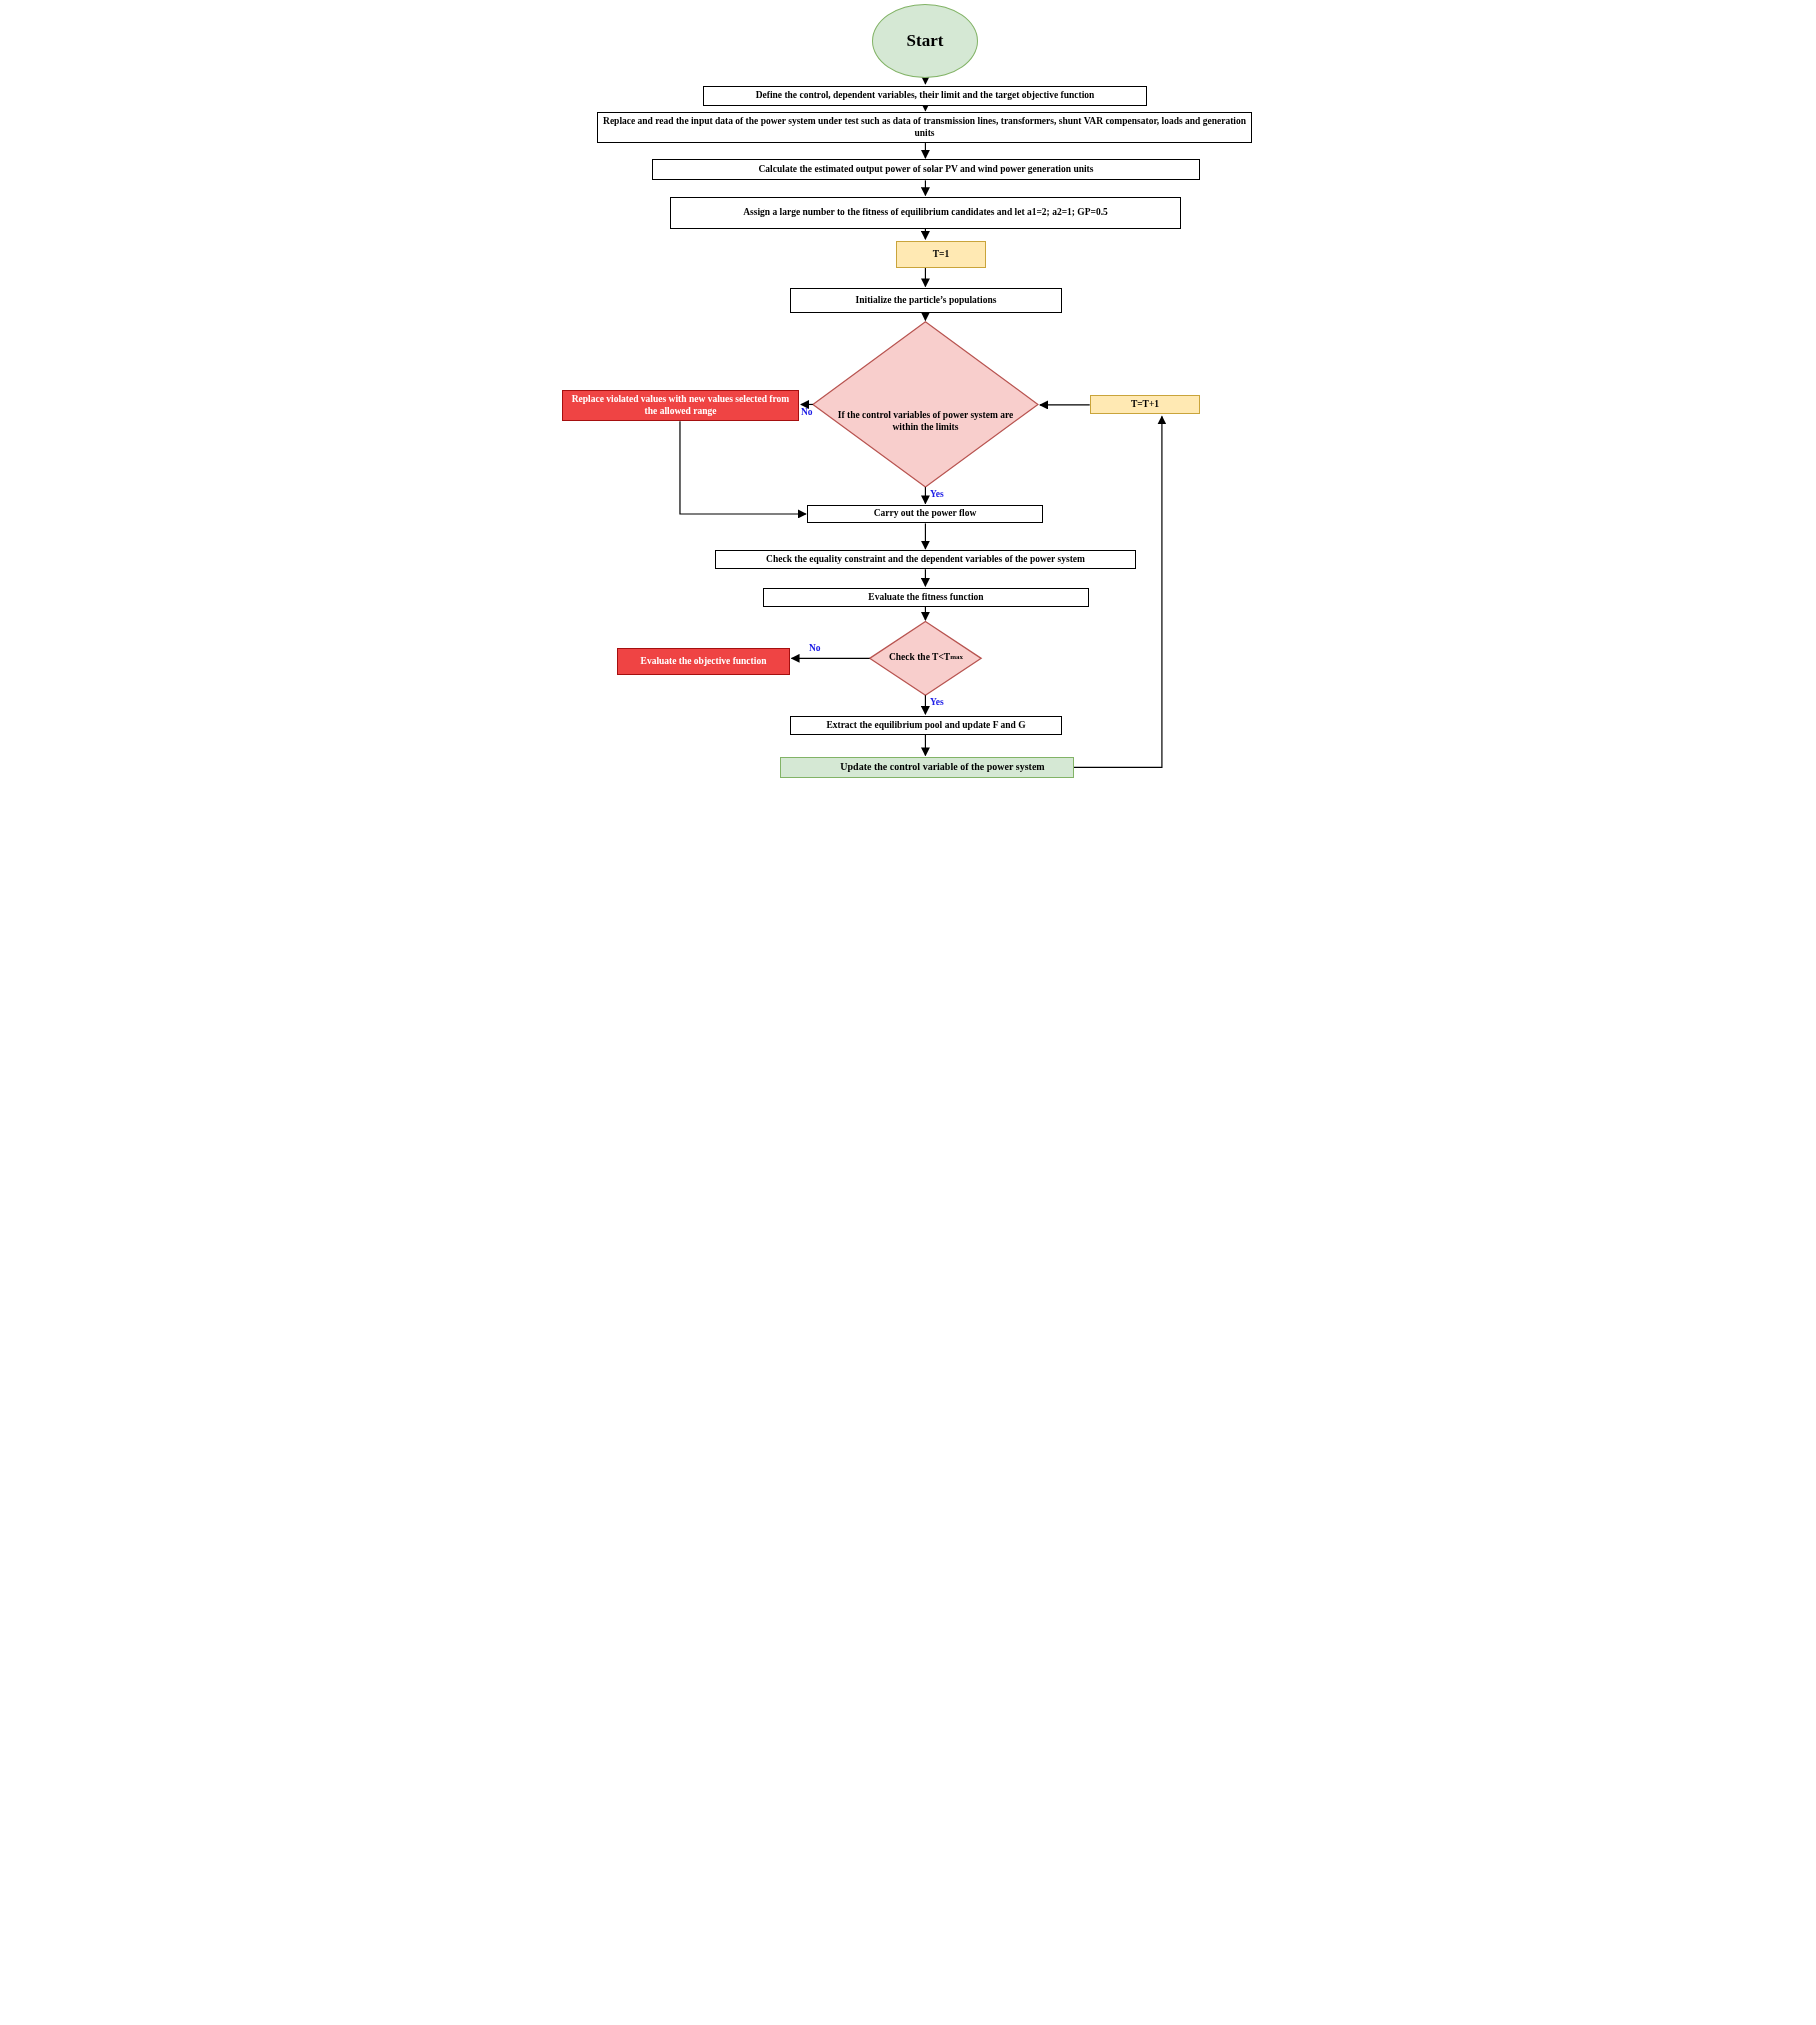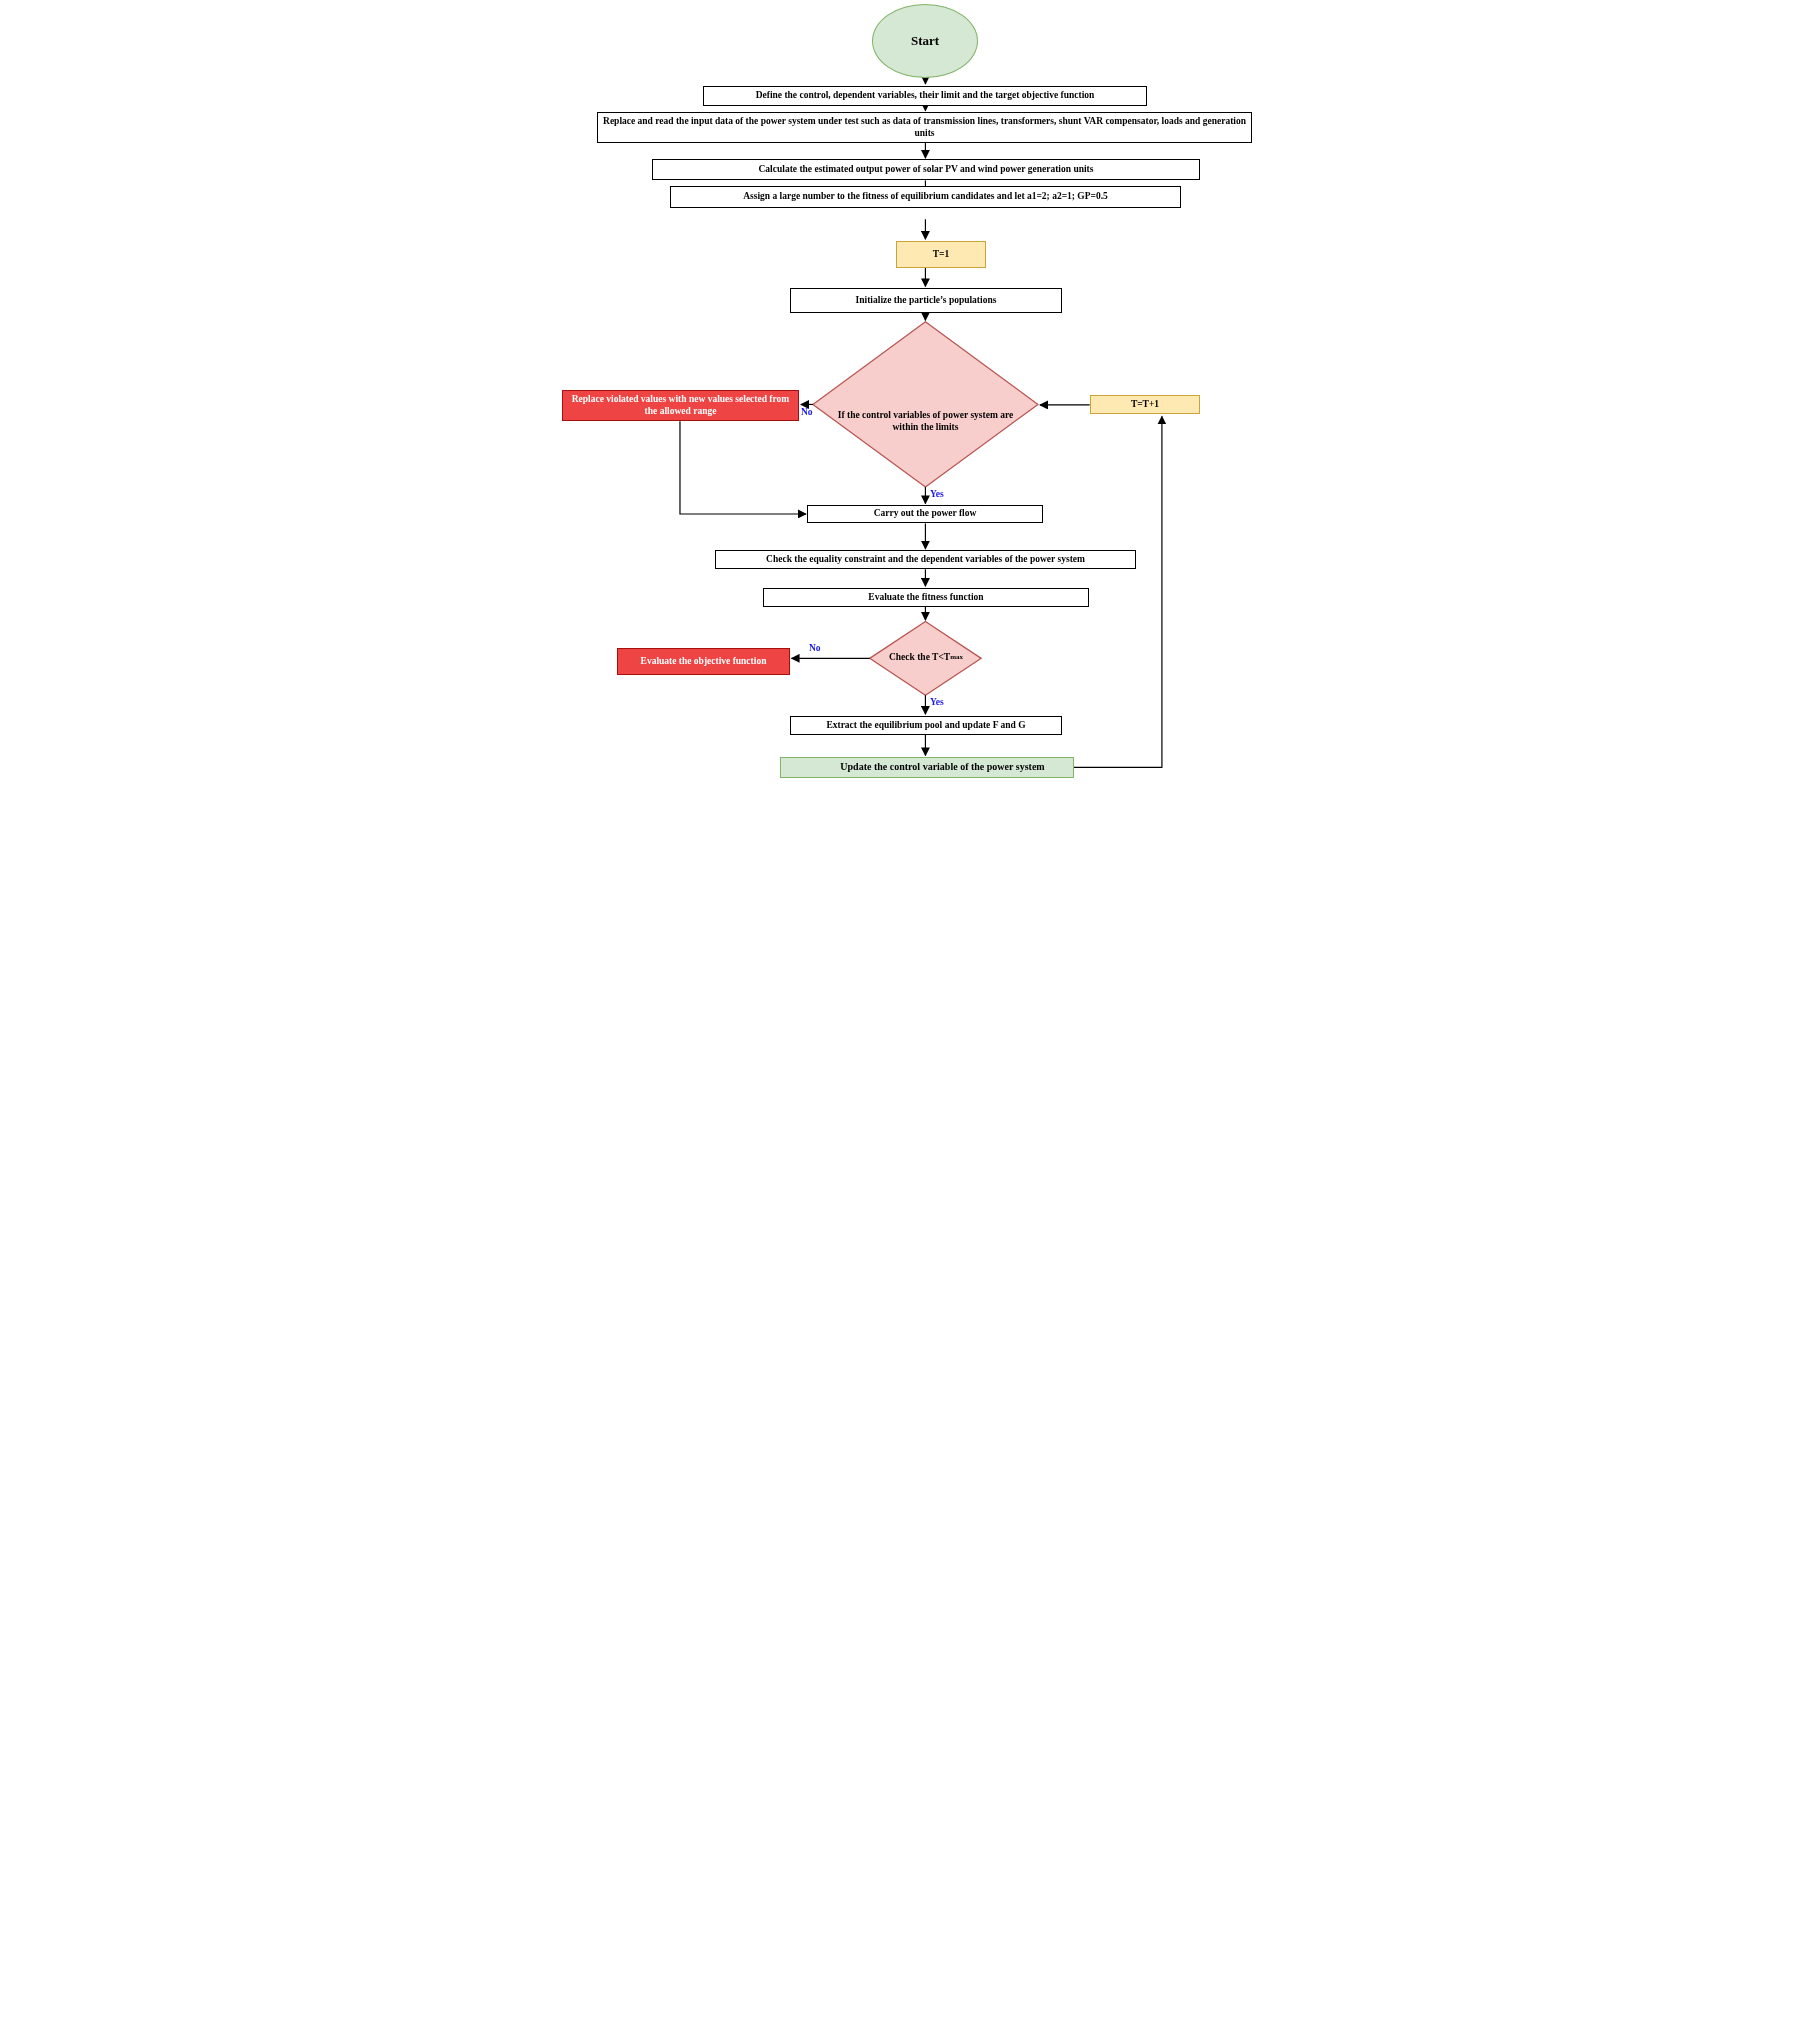--- a/index.html
+++ b/index.html
@@ -8,21 +8,21 @@
   .overlay{position:absolute;left:0;top:0;z-index:1;}
   .node{
     position:absolute;z-index:2;box-sizing:border-box;
     display:flex;align-items:center;justify-content:center;text-align:center;
     font-weight:bold;font-size:9.5px;line-height:1.25;
     border:1px solid #000;background:#ffffff;color:#000;padding:1px 5px;
   }
   .ellipse{
     border-radius:50%;
     background:#d5e8d4;border:1.2px solid #82b366;
-    font-size:13px;
+    font-size:17px;
     text-align:center;
   }
   .counter{background:#ffe9b3;border:1px solid #c9a43b;}
   .alert{background:#ef4444;border:1px solid #a50f0f;color:#ffffff;}
   .terminal{background:#d5e8d4;border:1px solid #82b366;font-size:10px;}
   .dlabel{
     position:absolute;z-index:3;display:flex;align-items:center;justify-content:center;
     text-align:center;font-weight:bold;font-size:9.5px;line-height:1.25;color:#000;
   }
   .branch{
@@ -68,21 +68,21 @@
   </svg>
 
   <div class="node ellipse" style="left:315px;top:4px;width:106px;height:74px;">Start</div>
 
   <div class="node" style="left:146px;top:86px;width:444px;height:20px;text-align:right;">Define the control, dependent variables, their limit and the target objective function</div>
 
   <div class="node" style="left:40px;top:112px;width:655px;height:31px;">Replace and read the input data of the power system under test such as data of transmission lines,  transformers, shunt VAR compensator, loads and generation units</div>
 
   <div class="node" style="left:95px;top:159px;width:548px;height:21px;">Calculate the estimated output power of solar PV and wind power generation units</div>
 
-  <div class="node" style="left:113px;top:186px;width:511px;height:22px;">Assign a large number to the fitness of equilibrium candidates and let a1=2; a2=1; GP=0.5</div>
+  <div class="node" style="left:113px;top:197px;width:511px;height:32px;">Assign a large number to the fitness of equilibrium candidates and let a1=2; a2=1; GP=0.5</div>
 
   <div class="node counter" style="left:339px;top:241px;width:90px;height:27px;">T=1</div>
 
   <div class="node" style="left:233px;top:288px;width:272px;height:25px;">Initialize the particle’s populations</div>
 
   <div class="dlabel" style="left:274px;top:388px;width:189px;height:32px;margin-top:18px;">If the control variables of power system are within the limits</div>
 
   <div class="node alert" style="left:5px;top:390px;width:237px;height:31px;">Replace violated values with new values selected from the allowed range</div>
 
   <div class="node counter" style="left:533px;top:395px;width:110px;height:19px;">T=T+1</div>

